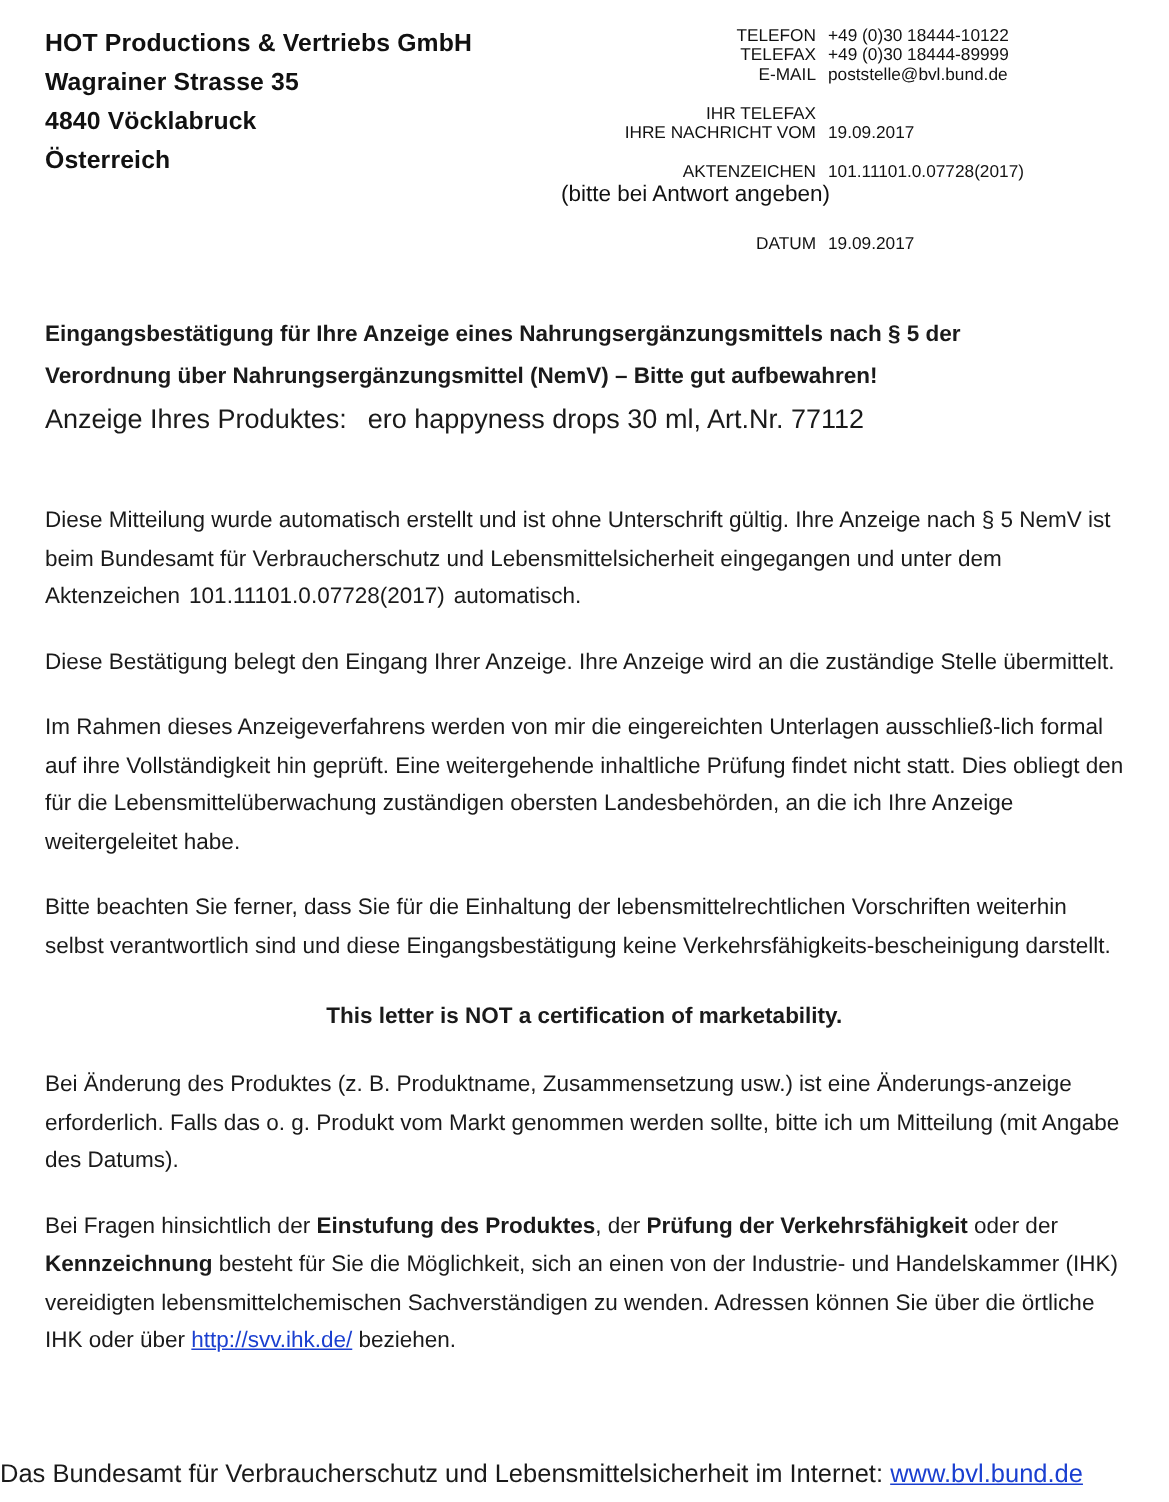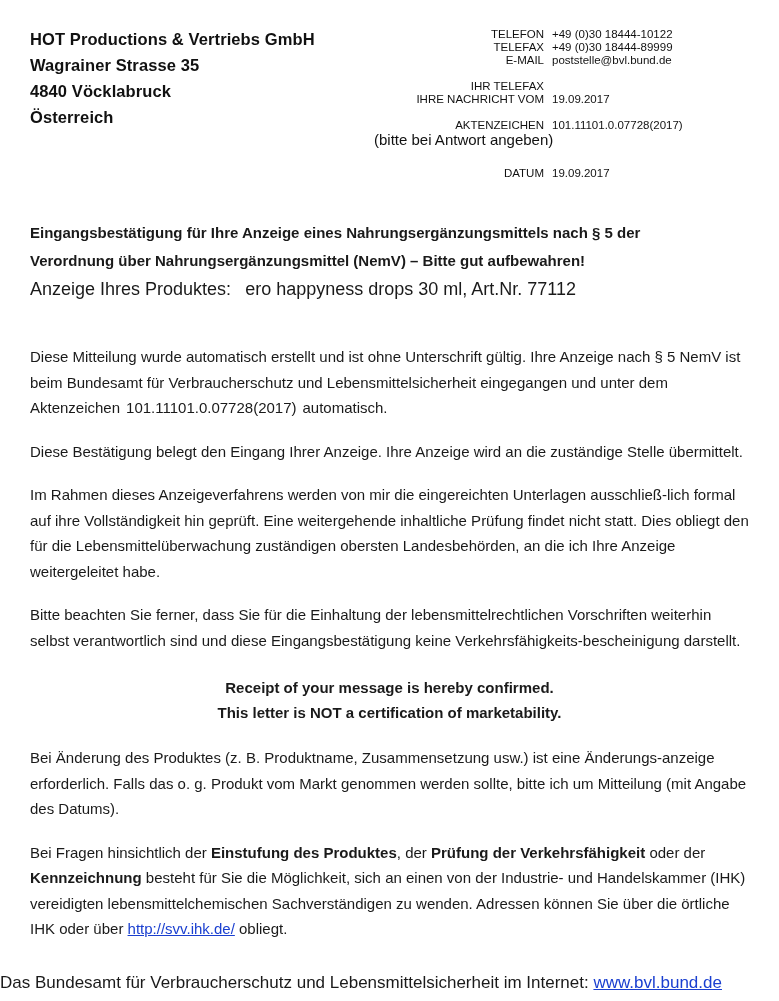--- a/index.html
+++ b/index.html
@@ -12,21 +12,21 @@
     background: #ffffff;
     font-family: "Liberation Sans", sans-serif;
     color: #1a1a1a;
     overflow: hidden;
   }
   .page {
     position: relative;
     width: 779px;
     height: 1001px;
     box-sizing: border-box;
-    padding: 20px 30px 0 30px;
+    padding: 10px 30px 0 30px;
   }
 
   
   .header {
     display: flex;
     justify-content: space-between;
     align-items: flex-start;
     margin-top: 6px;
   }
   .address {
@@ -200,35 +200,34 @@
       <span>Diese Mitteilung wurde automatisch erstellt und ist ohne Unterschrift gültig. Ihre Anzeige nach § 5 NemV ist beim Bundesamt für Verbraucherschutz und Lebensmittelsicherheit eingegangen und unter dem Aktenzeichen</span><span class="akz">101.11101.0.07728(2017)</span><span>automatisch.</span>
     </p>
 
     <p class="para">Diese Bestätigung belegt den Eingang Ihrer Anzeige. Ihre Anzeige wird an die zuständige Stelle übermittelt.</p>
 
     <p class="para">Im Rahmen dieses Anzeigeverfahrens werden von mir die eingereichten Unterlagen ausschließ-lich formal auf ihre Vollständigkeit hin geprüft. Eine weitergehende inhaltliche Prüfung findet nicht statt. Dies obliegt den für die Lebensmittelüberwachung zuständigen obersten Landesbehörden, an die ich Ihre Anzeige weitergeleitet habe.</p>
 
     <p class="para">Bitte beachten Sie ferner, dass Sie für die Einhaltung der lebensmittelrechtlichen Vorschriften weiterhin selbst verantwortlich sind und diese Eingangsbestätigung keine Verkehrsfähigkeits-bescheinigung darstellt.</p>
 
     <div class="center-block">
-      <div>Receipt of your message is hereby confirmed.</div>
       <div>This letter is NOT a certification of marketability.</div>
     </div>
 
     <p class="para">Bei Änderung des Produktes (z. B. Produktname, Zusammensetzung usw.) ist eine Änderungs-anzeige erforderlich. Falls das o. g. Produkt vom Markt genommen werden sollte, bitte ich um Mitteilung (mit Angabe des Datums).</p>
 
     <p class="para">
       <span>Bei Fragen hinsichtlich der</span>
       <b class="strong">Einstufung des Produktes</b><span>, der</span>
       <b class="strong">Prüfung der Verkehrsfähigkeit</b>
       <span>oder der</span>
       <b class="strong">Kennzeichnung</b>
       <span>besteht für Sie die Möglichkeit, sich an einen von der Industrie- und Handelskammer (IHK) vereidigten lebensmittelchemischen Sachverständigen zu wenden. Adressen können Sie über die örtliche IHK oder über</span>
       <a class="link" href="#">http://svv.ihk.de/</a>
-      <span>obliegt.</span>
+      <span>beziehen.</span>
     </p>
 
   </div>
 
   <div class="footer">
     <span>Das Bundesamt für Verbraucherschutz und Lebensmittelsicherheit im Internet:</span>
     <a href="#">www.bvl.bund.de</a>
   </div>
 
 </div>

